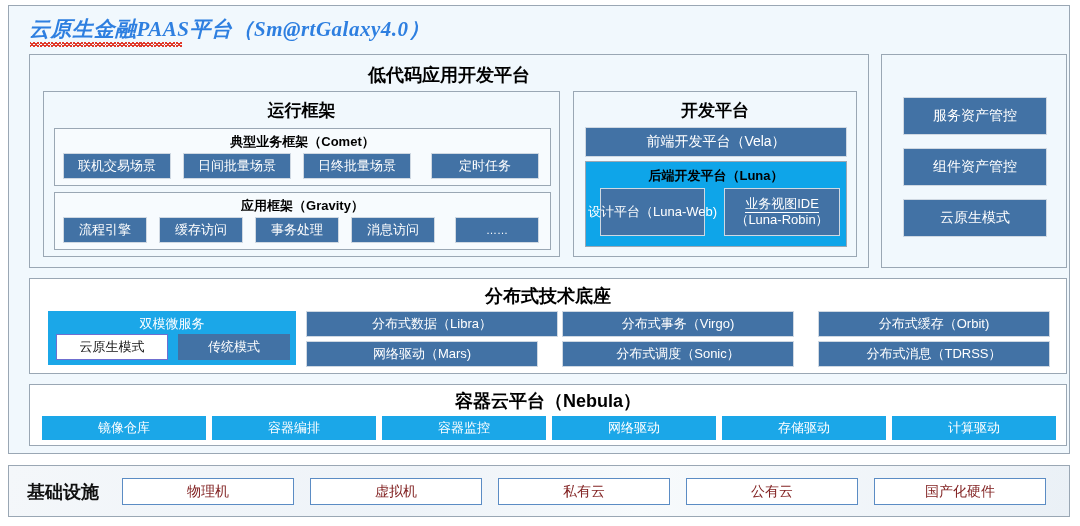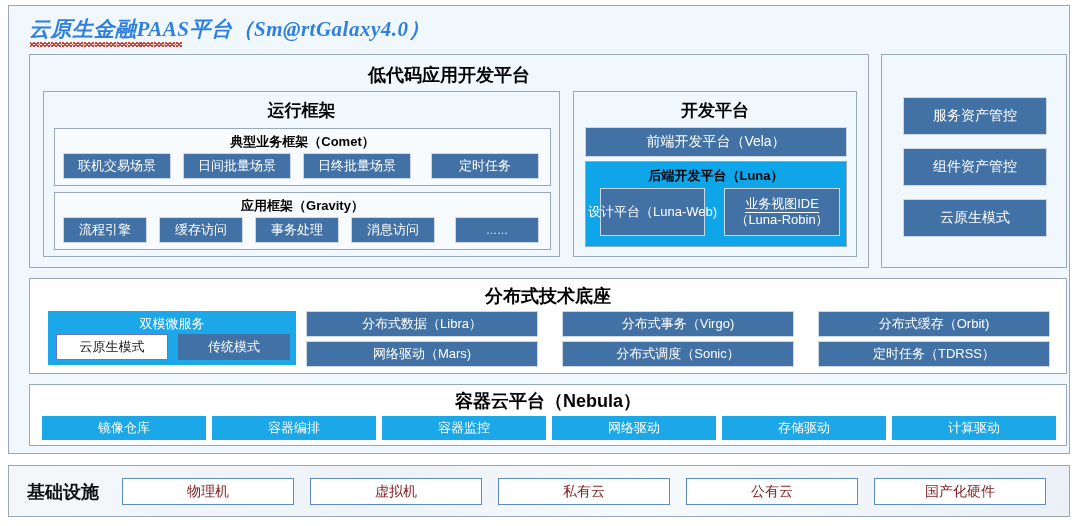--- a/index.html
+++ b/index.html
@@ -216,28 +216,28 @@
 
     <div class="box" id="distbase">
       <div class="box-hdr" id="distbase-title">分布式技术底座</div>
 
       <div id="dualmode">
         <div id="dualmode-title">双模微服务</div>
         <div class="chip white-chip" style="left:7px; top:22px; width:112px; height:26px;">云原生模式</div>
         <div class="chip steel" style="left:129px; top:22px; width:112px; height:26px; border-color:#4272a5;">传统模式</div>
       </div>
 
-      <div class="chip steel" style="left:276px; top:32px; width:232px; height:26px;">分布式数据（Libra）</div>
+      <div class="chip steel" style="left:276px; top:32px; width:252px; height:26px;">分布式数据（Libra）</div>
       <div class="chip steel" style="left:276px; top:62px; width:232px; height:26px;">网络驱动（Mars)</div>
 
       <div class="chip steel" style="left:532px; top:32px; width:232px; height:26px;">分布式事务（Virgo)</div>
       <div class="chip steel" style="left:532px; top:62px; width:232px; height:26px;">分布式调度（Sonic）</div>
 
       <div class="chip steel" style="left:788px; top:32px; width:232px; height:26px;">分布式缓存（Orbit)</div>
-      <div class="chip steel" style="left:788px; top:62px; width:232px; height:26px;">定时任务（TDRSS）</div>
+      <div class="chip steel" style="left:788px; top:62px; width:232px; height:26px;">分布式消息（TDRSS）</div>
     </div>
 
     <div class="box" id="container">
       <div class="box-hdr" id="container-title">容器云平台（Nebula）</div>
       <div class="chip cyan" style="left:12px; top:31px; width:164px; height:24px;">镜像仓库</div>
       <div class="chip cyan" style="left:182px; top:31px; width:164px; height:24px;">容器编排</div>
       <div class="chip cyan" style="left:352px; top:31px; width:164px; height:24px;">容器监控</div>
       <div class="chip cyan" style="left:522px; top:31px; width:164px; height:24px;">网络驱动</div>
       <div class="chip cyan" style="left:692px; top:31px; width:164px; height:24px;">存储驱动</div>
       <div class="chip cyan" style="left:862px; top:31px; width:164px; height:24px;">计算驱动</div>

